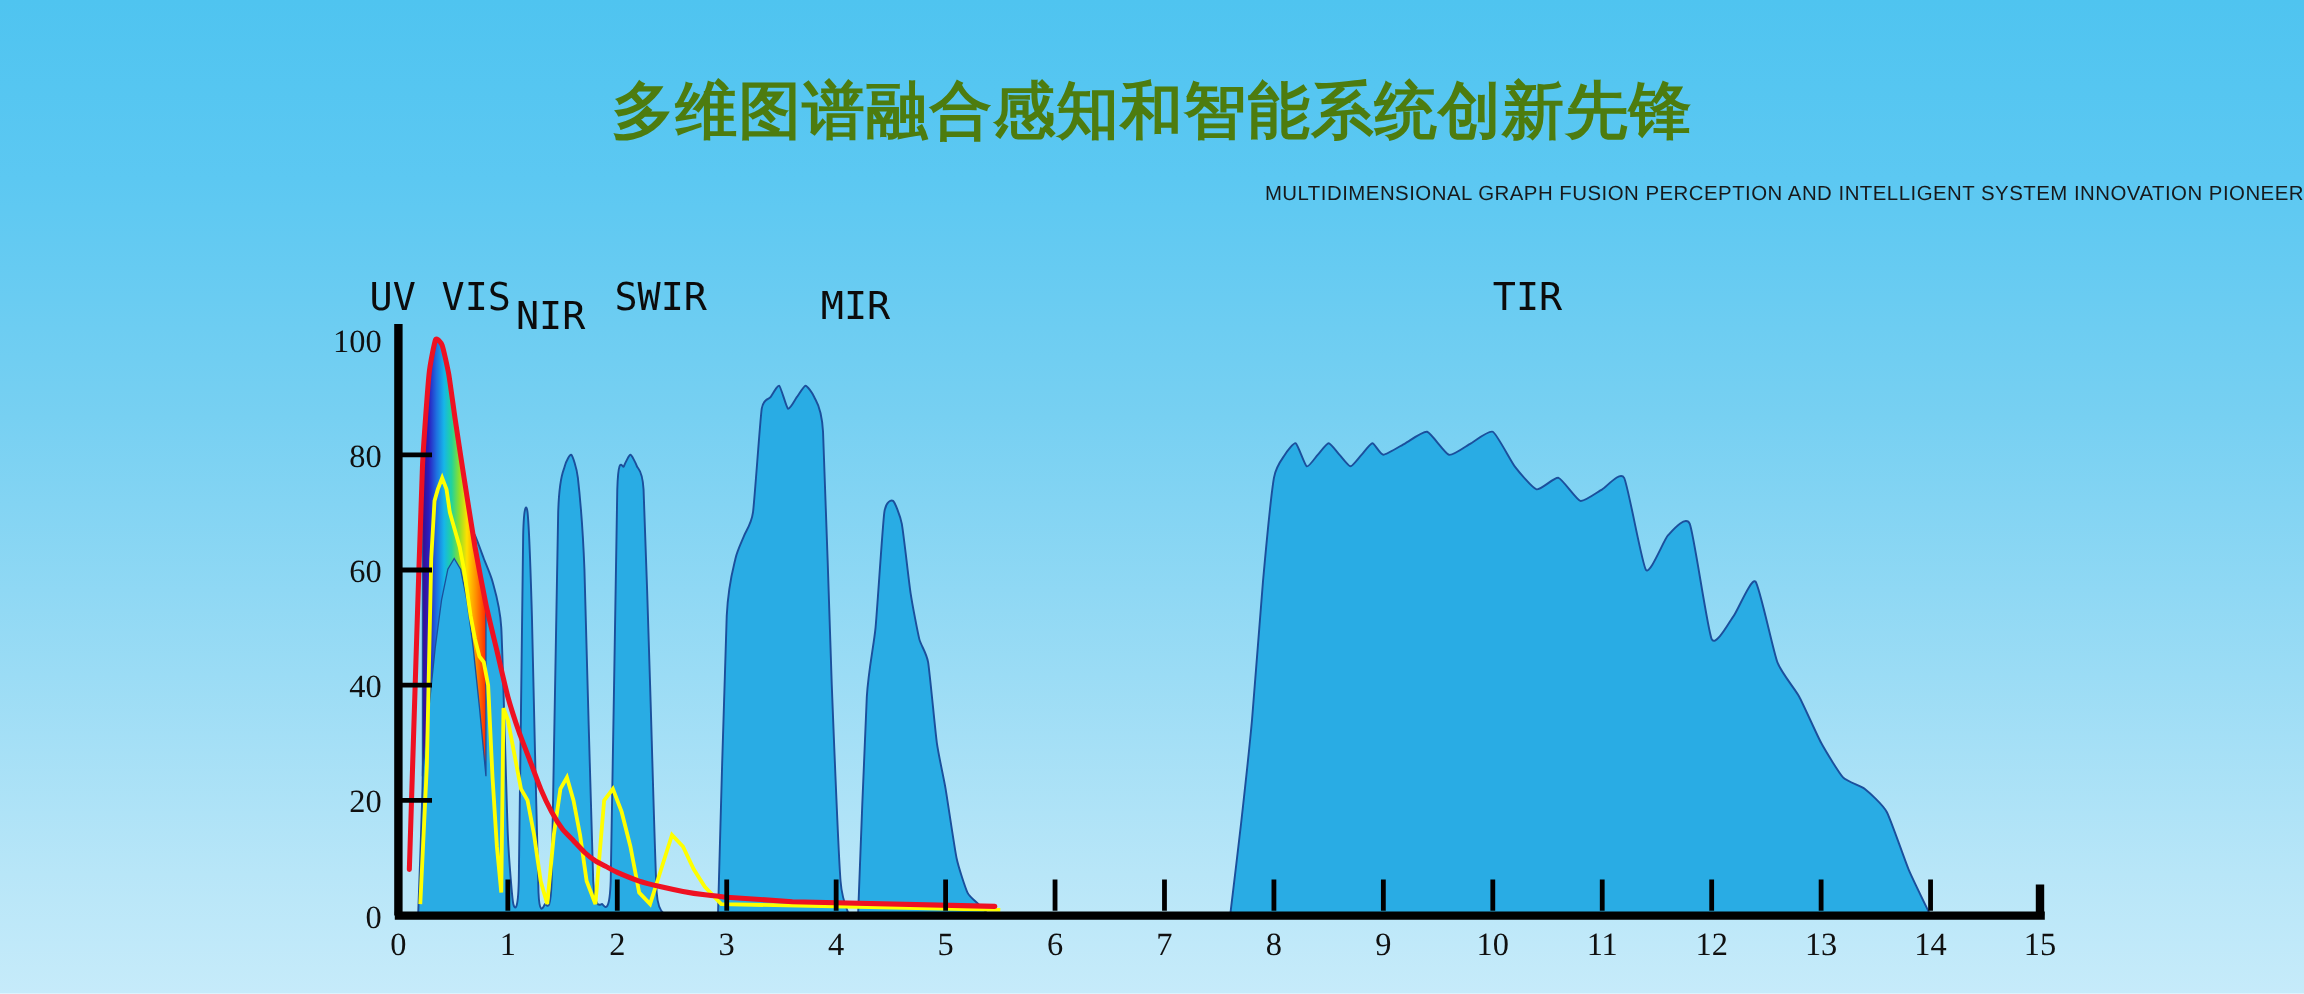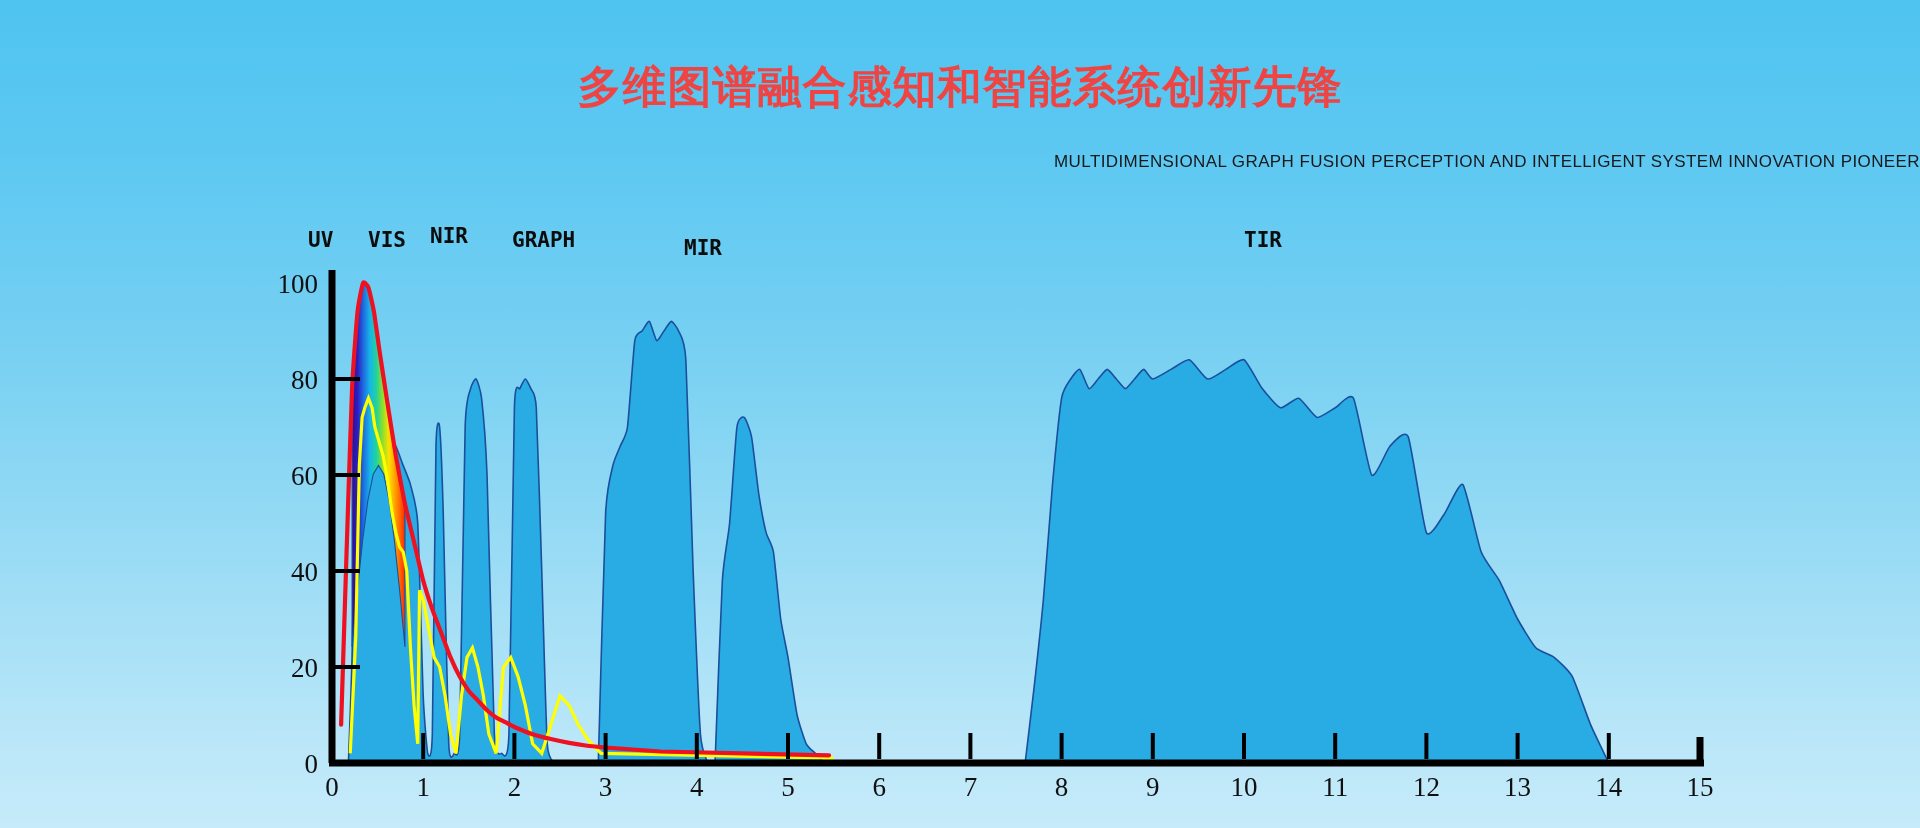--- a/index.html
+++ b/index.html
@@ -9,41 +9,41 @@
     font-family:"Liberation Sans",sans-serif;
     background:linear-gradient(180deg,#4fc4f0 0%,#5cc8f2 18%,#77d0f2 42%,#9bdcf5 68%,#b8e6f8 88%,#c6ebfa 100%);
   }
   #stage{position:relative;width:1920px;height:828px;}
 
   .title{
     position:absolute;left:0;right:0;top:58px;
     text-align:center;
     font-family:"Liberation Sans",sans-serif;
     font-weight:bold;
-    font-size:44px;
+    font-size:52px;
     letter-spacing:1px;
-    color:#ef4444;
+    color:#4d7c0f;
     white-space:nowrap;
   }
   .subtitle{
     position:absolute;left:0;right:0;top:152px;
     text-align:right;
     font-family:"Liberation Sans",sans-serif;
     font-weight:400;
     font-size:17px;
     letter-spacing:0.4px;
     color:#17191b;
     white-space:nowrap;
   }
 
   .band-label{
     position:absolute;
     font-family:"DejaVu Sans Mono",monospace;
-    font-weight:bold;
-    font-size:21px;
+    font-weight:normal;
+    font-size:32px;
     color:#0c0c0c;
     white-space:nowrap;
   }
 
   svg#plot{position:absolute;left:0;top:0;}
 
   .tick-x{
     font-family:"Liberation Serif",serif;
     font-size:27px;
     fill:#101010;
@@ -58,22 +58,22 @@
 <body>
 
 <div id="stage">
 
   <div class="title">多维图谱融合感知和智能系统创新先锋</div>
   <div class="subtitle">MULTIDIMENSIONAL GRAPH FUSION PERCEPTION AND INTELLIGENT SYSTEM INNOVATION PIONEER</div>
 
   <div id="band-labels">
       <div class="band-label" style="left: 308px; top: 228px;">UV</div>
       <div class="band-label" style="left: 368px; top: 228px;">VIS</div>
-      <div class="band-label" style="left: 430px; top: 224px;">NIR</div>
-      <div class="band-label" style="left: 512px; top: 228px;">GRAPH</div>
+      <div class="band-label" style="left: 430px; top: 244px;">NIR</div>
+      <div class="band-label" style="left: 512px; top: 228px;">SWIR</div>
       <div class="band-label" style="left: 684px; top: 236px;">MIR</div>
       <div class="band-label" style="left: 1244px; top: 228px; text-align: right;">TIR</div>
     </div>
 
   <svg id="plot" width="1920" height="828">
     <defs>
       <linearGradient id="rainbow" x1="0" y1="0" x2="1" y2="0">
         <stop offset="0" stop-color="#3b0a8a"></stop>
         <stop offset="0.10" stop-color="#2a1ec0"></stop>
         <stop offset="0.22" stop-color="#1e6fe0"></stop>

